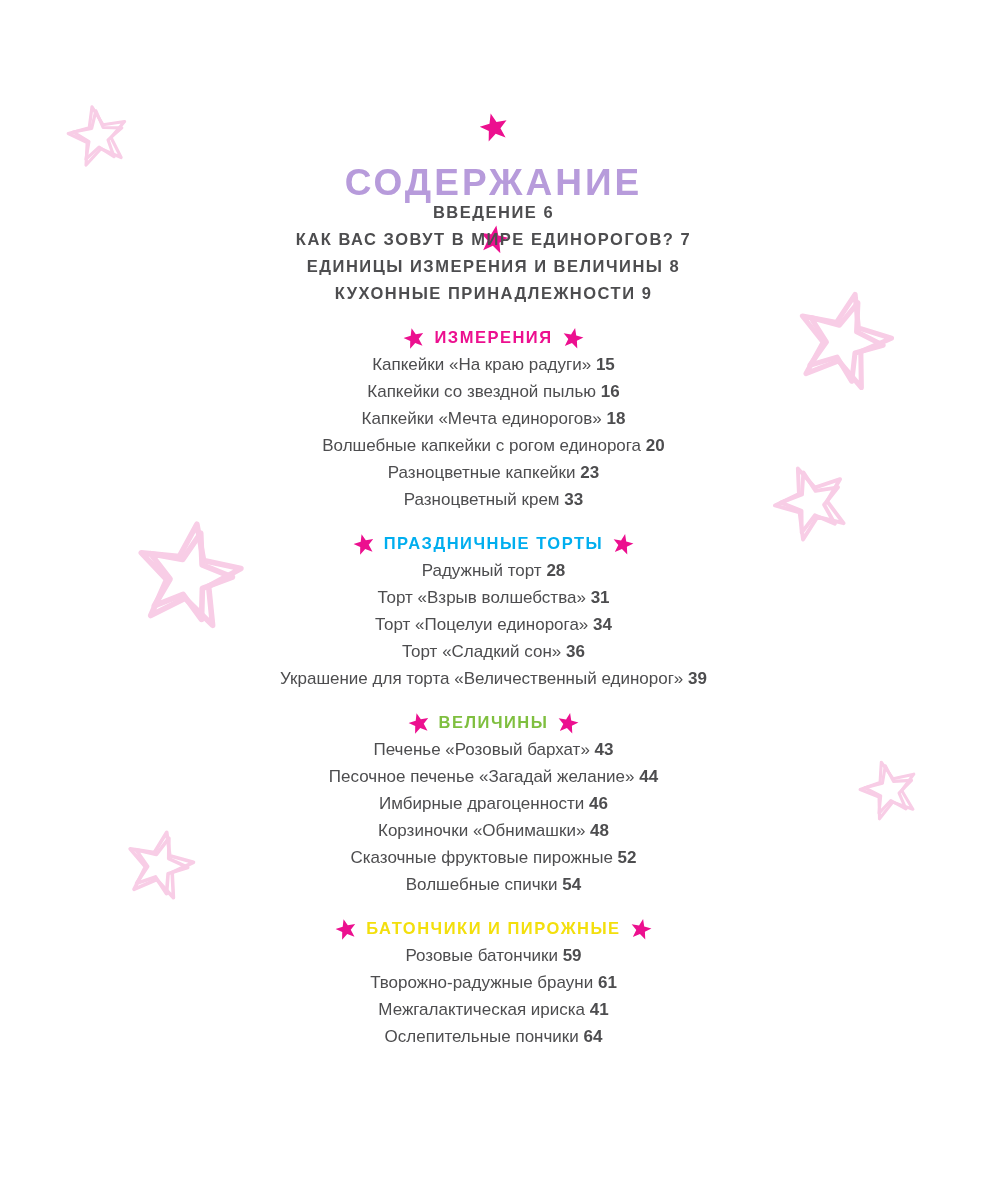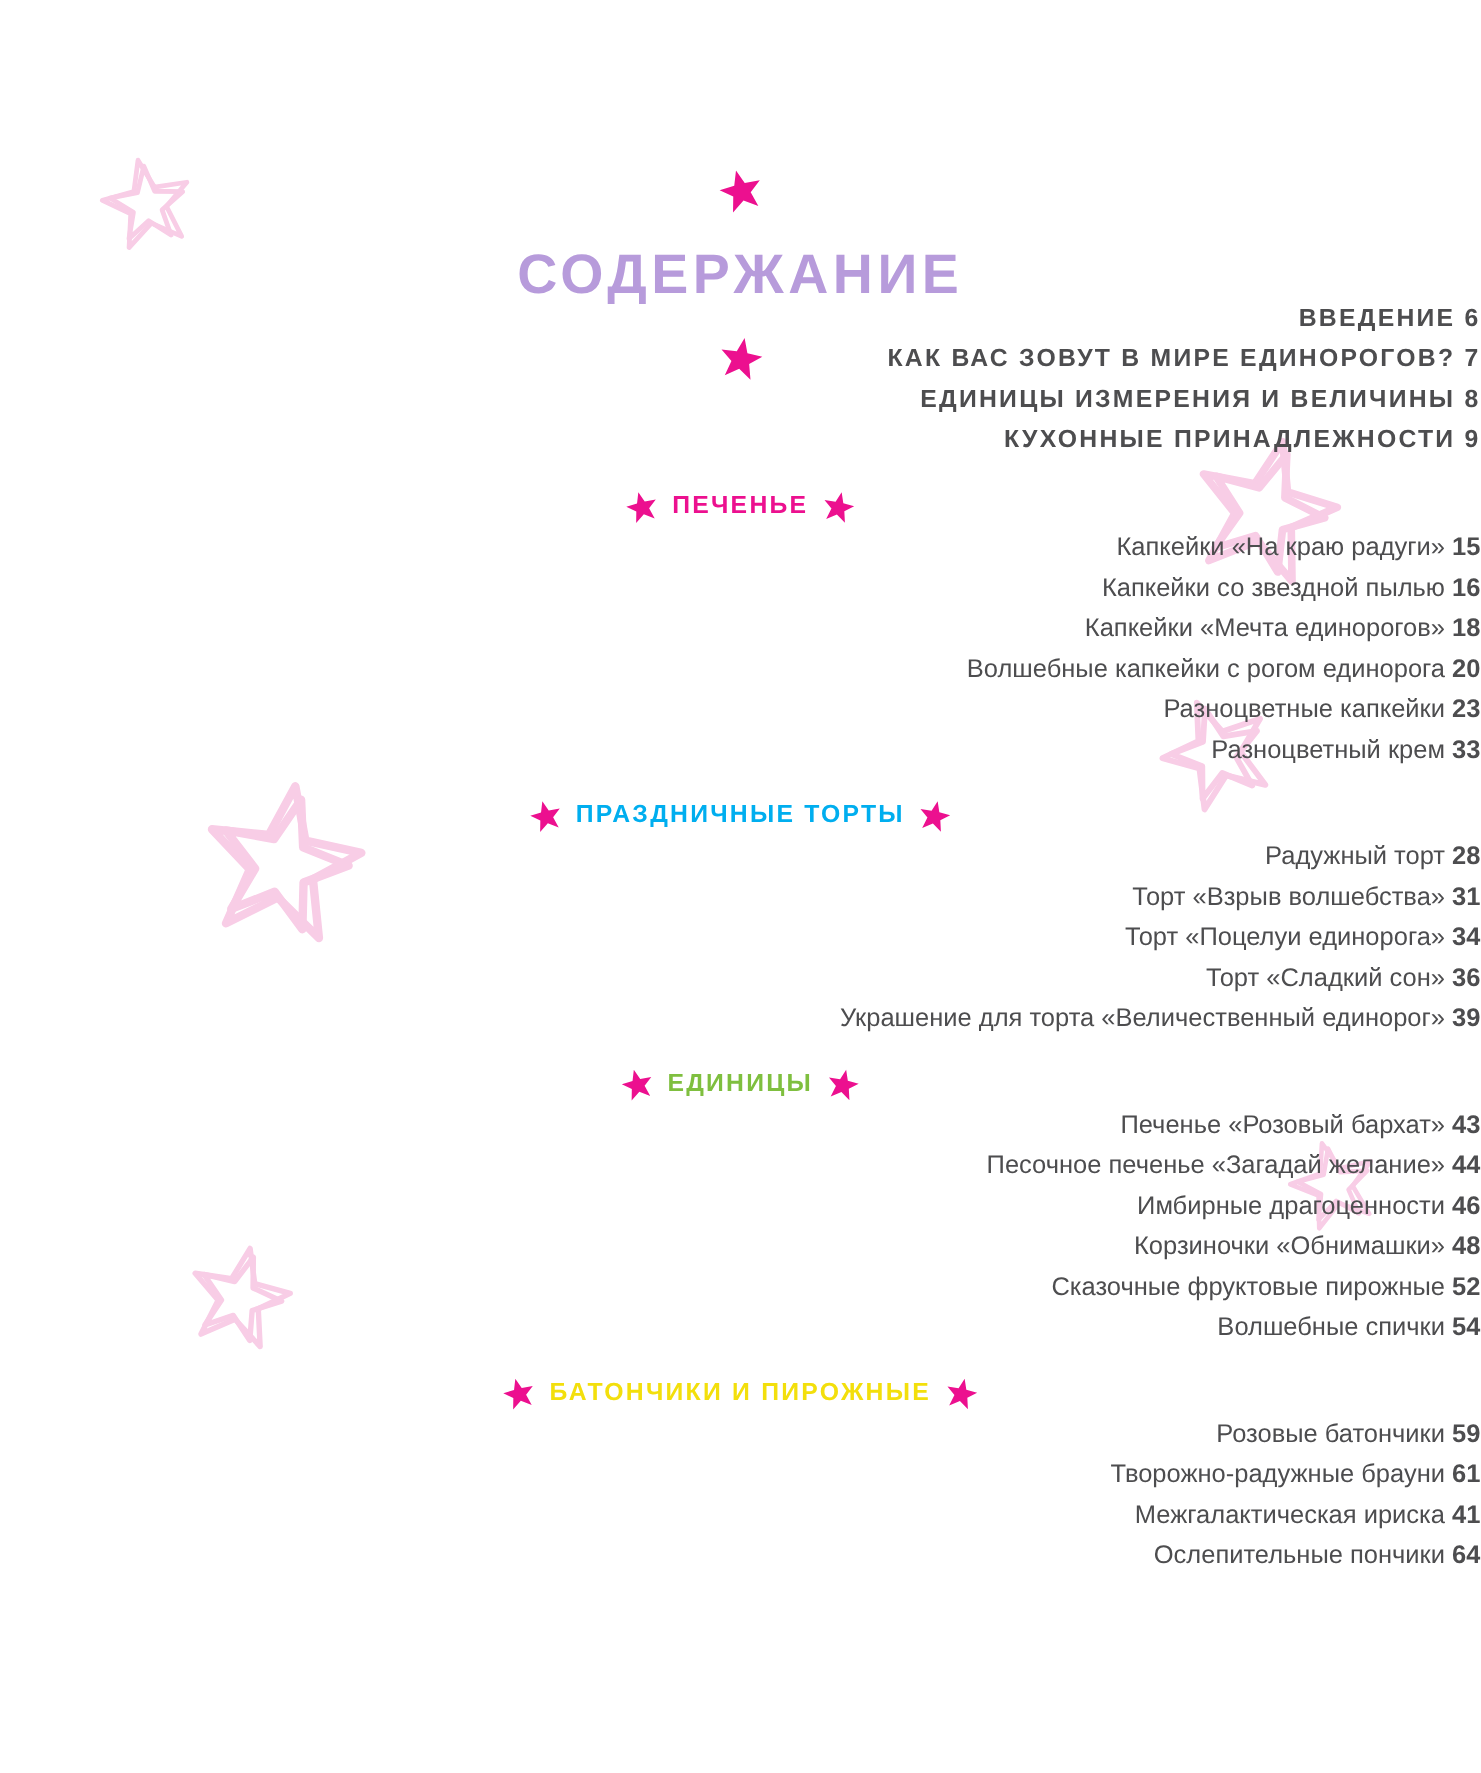--- a/index.html
+++ b/index.html
@@ -26,21 +26,21 @@
   .tstar{width:30px;height:30px;flex:0 0 auto;}
   .tstar.l{transform:rotate(-14deg);}
   .tstar.r{transform:rotate(10deg);}
   .title{
     margin:0;font-size:37px;font-weight:bold;letter-spacing:3px;
     color:var(--purple,#b79bdb);
   }
   
   .toc{
     position:absolute;top:199px;left:0;right:0;
-    text-align:right;font-size:17px;line-height:27px;
+    text-align:center;font-size:17px;line-height:27px;
   }
   .entry{white-space:nowrap;}
   .entry b{font-weight:bold;}
   .intro-item{font-weight:bold;letter-spacing:1.5px;font-size:16.5px;}
   .section-header{
     display:flex;justify-content:center;align-items:center;gap:9px;
     margin-top:17px;font-weight:bold;letter-spacing:1.5px;font-size:16.5px;
   }
   .hstar{width:22px;height:22px;flex:0 0 auto;fill:var(--magenta,#ec108f);}
   .hstar.l{transform:rotate(-14deg);}
@@ -112,21 +112,21 @@
 
   <div class="toc">
       <div class="entry intro-item"><span>ВВЕДЕНИЕ</span> <b>6</b></div>
       <div class="entry intro-item"><span>КАК ВАС ЗОВУТ В МИРЕ ЕДИНОРОГОВ?</span> <b>7</b></div>
       <div class="entry intro-item"><span>ЕДИНИЦЫ ИЗМЕРЕНИЯ И ВЕЛИЧИНЫ</span> <b>8</b></div>
       <div class="entry intro-item"><span>КУХОННЫЕ ПРИНАДЛЕЖНОСТИ</span> <b>9</b></div>
       <div class="section-header" style="color:#ec108f">
         <svg class="hstar l" viewBox="0 0 100 100">
           <polygon points="50,4 62,36 96,38 70,59 79,93 50,73 21,93 30,59 4,38 38,36"></polygon>
         </svg>
-        <span>ПЕЧЕНЬЕ</span>
+        <span>ИЗМЕРЕНИЯ</span>
         <svg class="hstar r" viewBox="0 0 100 100">
           <polygon points="50,4 62,36 96,38 70,59 79,93 50,73 21,93 30,59 4,38 38,36"></polygon>
         </svg>
       </div>
       <div class="entry"><span>Капкейки «На краю радуги»</span> <b>15</b></div>
       <div class="entry"><span>Капкейки со звездной пылью</span> <b>16</b></div>
       <div class="entry"><span>Капкейки «Мечта единорогов»</span> <b>18</b></div>
       <div class="entry"><span>Волшебные капкейки с рогом единорога</span> <b>20</b></div>
       <div class="entry"><span>Разноцветные капкейки</span> <b>23</b></div>
       <div class="entry"><span>Разноцветный крем</span> <b>33</b></div>
@@ -141,21 +141,21 @@
       </div>
       <div class="entry"><span>Радужный торт</span> <b>28</b></div>
       <div class="entry"><span>Торт «Взрыв волшебства»</span> <b>31</b></div>
       <div class="entry"><span>Торт «Поцелуи единорога»</span> <b>34</b></div>
       <div class="entry"><span>Торт «Сладкий сон»</span> <b>36</b></div>
       <div class="entry"><span>Украшение для торта «Величественный единорог»</span> <b>39</b></div>
       <div class="section-header" style="color:#7fbf3f">
         <svg class="hstar l" viewBox="0 0 100 100">
           <polygon points="50,4 62,36 96,38 70,59 79,93 50,73 21,93 30,59 4,38 38,36"></polygon>
         </svg>
-        <span>ЕДИНИЦЫ</span>
+        <span>ВЕЛИЧИНЫ</span>
         <svg class="hstar r" viewBox="0 0 100 100">
           <polygon points="50,4 62,36 96,38 70,59 79,93 50,73 21,93 30,59 4,38 38,36"></polygon>
         </svg>
       </div>
       <div class="entry"><span>Печенье «Розовый бархат»</span> <b>43</b></div>
       <div class="entry"><span>Песочное печенье «Загадай желание»</span> <b>44</b></div>
       <div class="entry"><span>Имбирные драгоценности</span> <b>46</b></div>
       <div class="entry"><span>Корзиночки «Обнимашки»</span> <b>48</b></div>
       <div class="entry"><span>Сказочные фруктовые пирожные</span> <b>52</b></div>
       <div class="entry"><span>Волшебные спички</span> <b>54</b></div>

